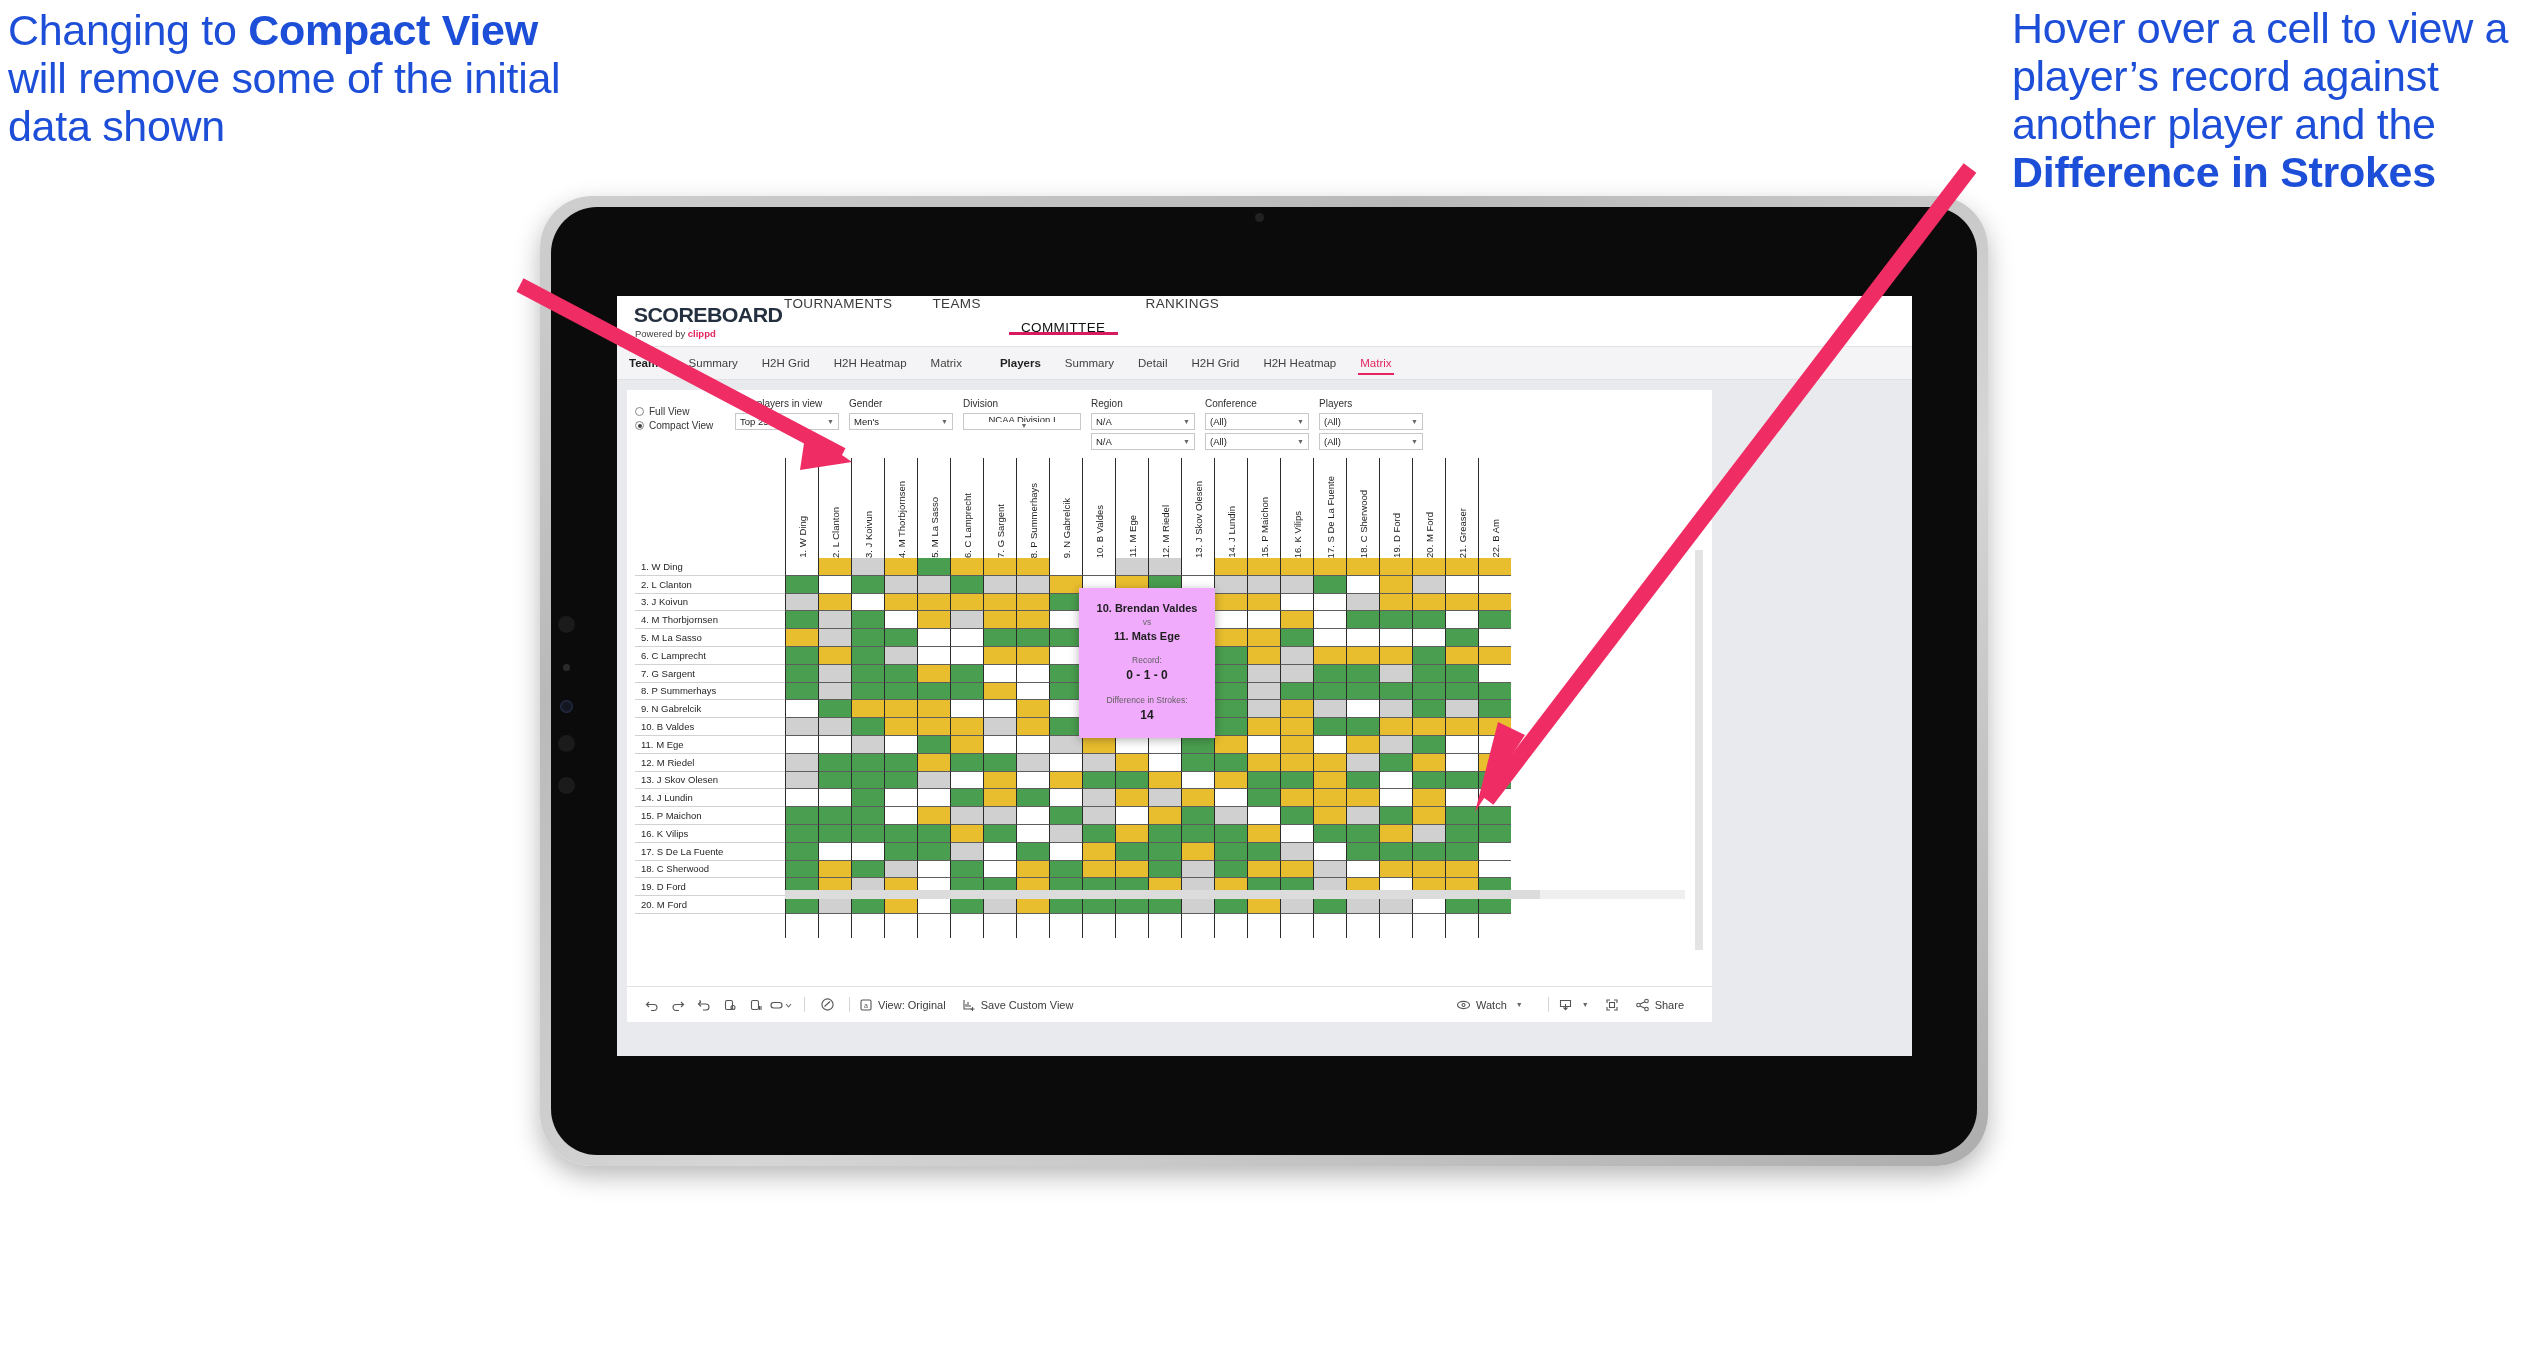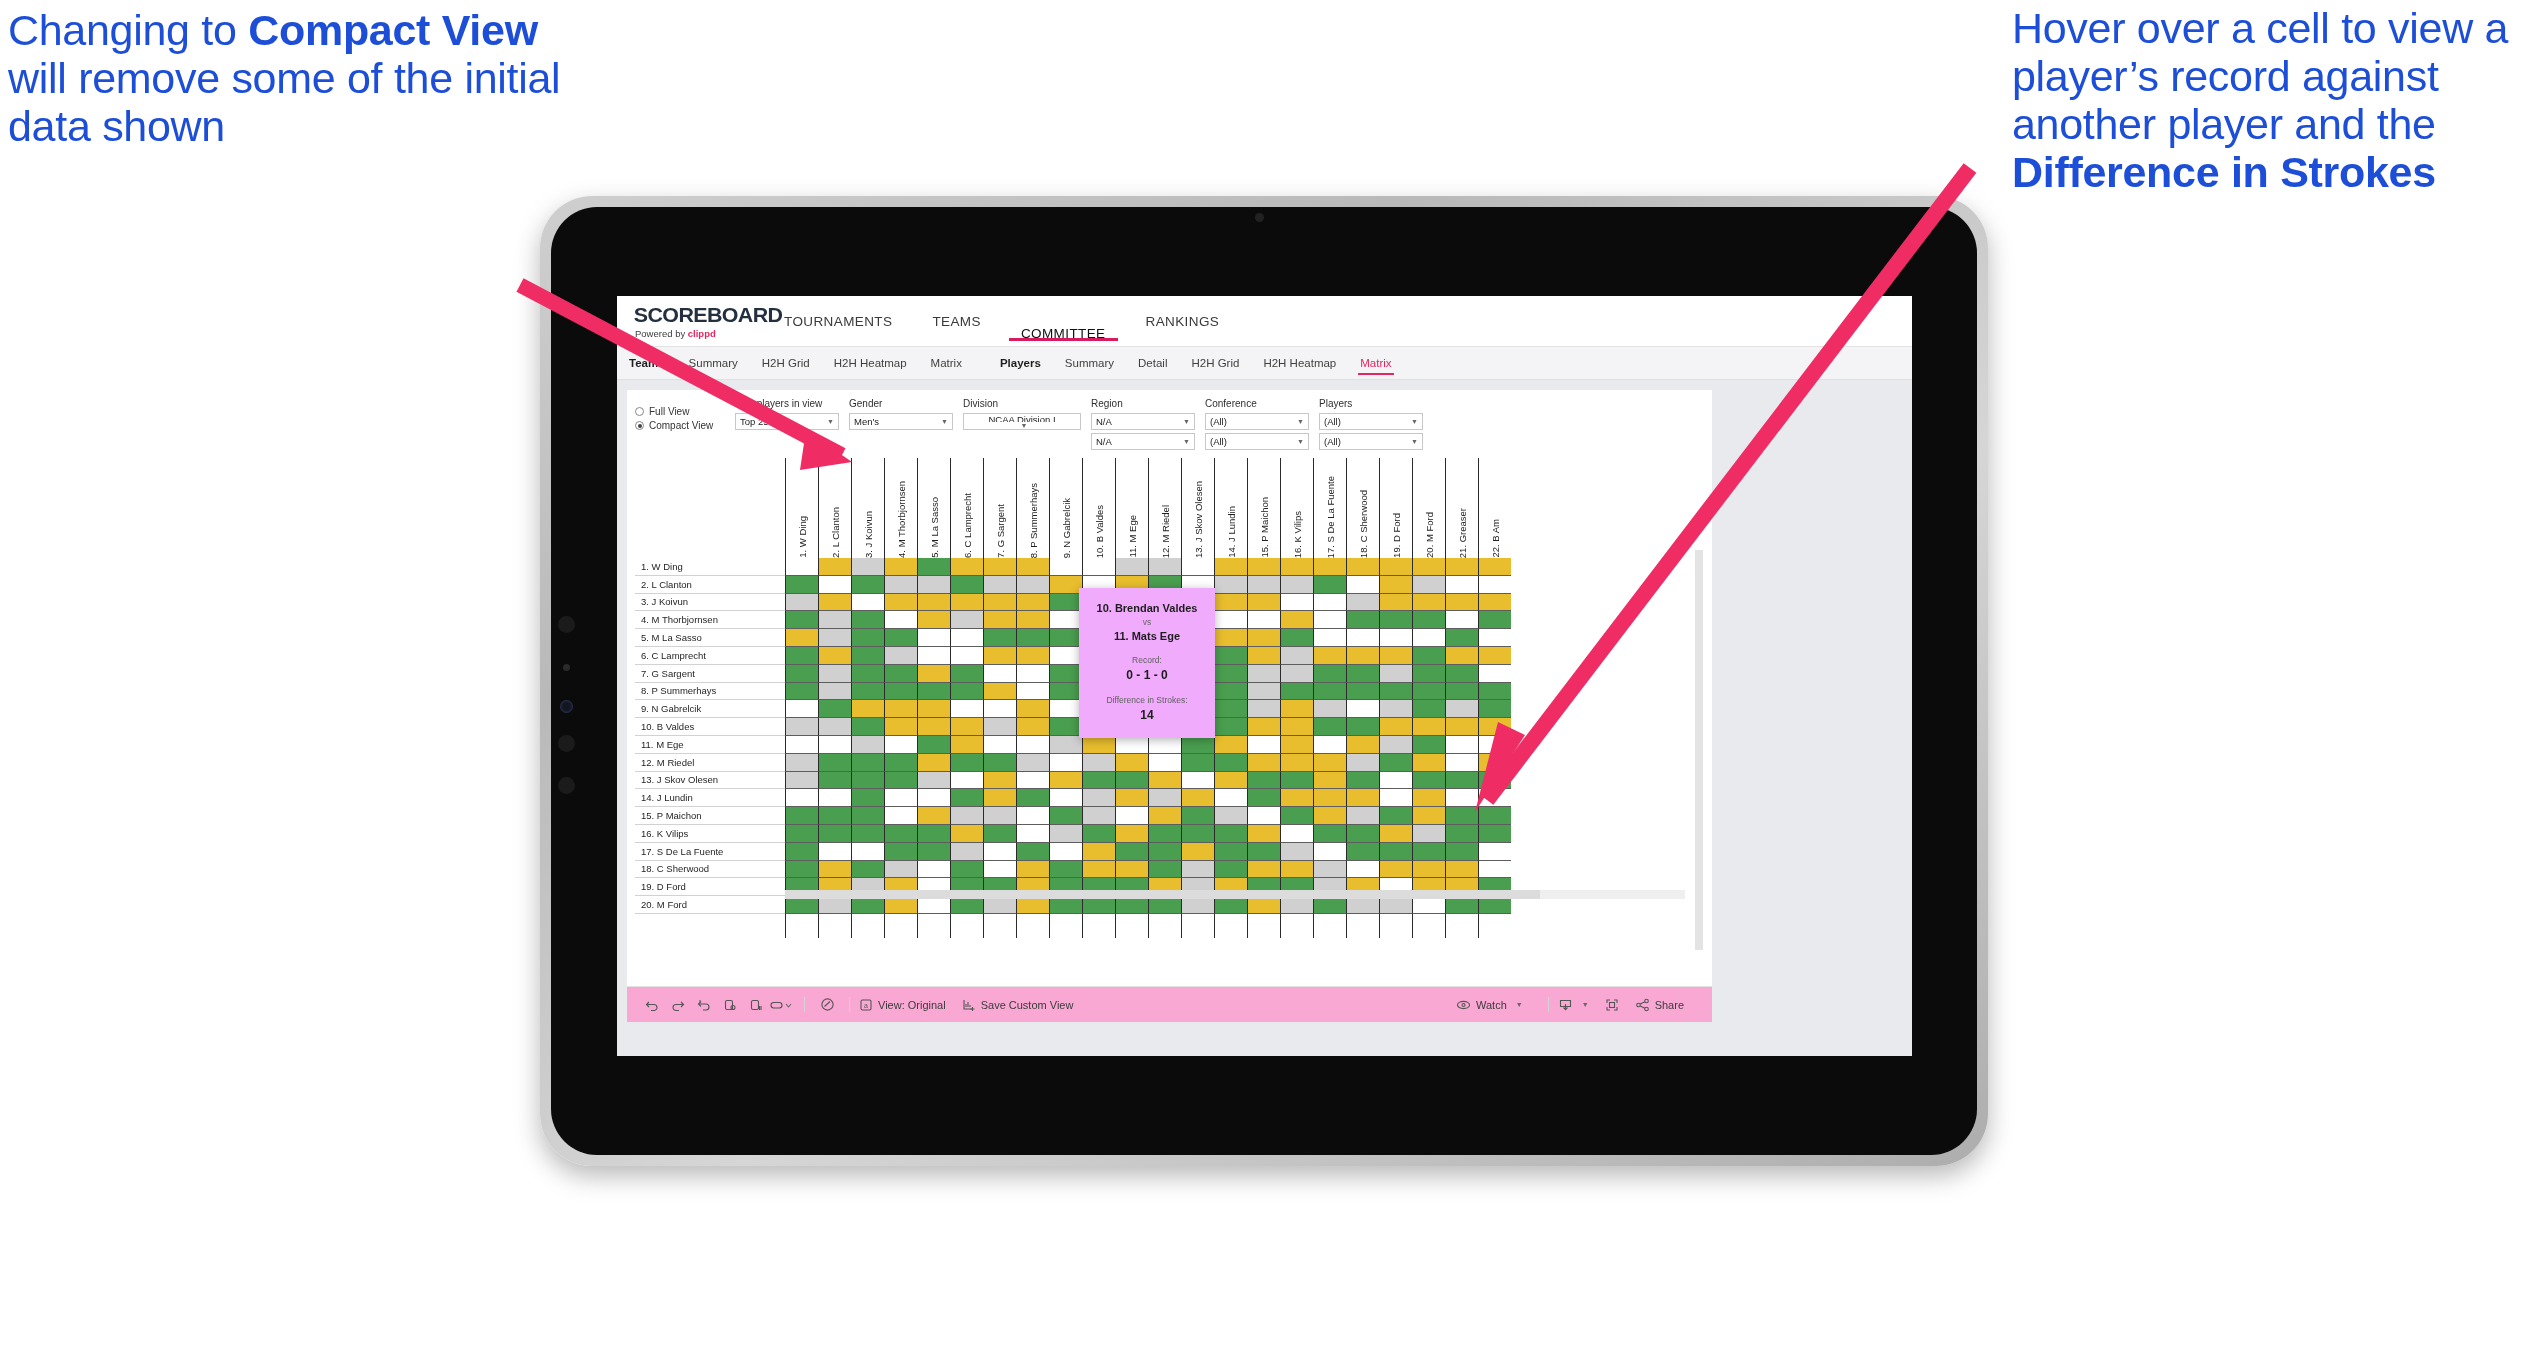--- a/index.html
+++ b/index.html
@@ -42,21 +42,21 @@
     background:#e9eaee;overflow:hidden;font-size:12px;color:#2b2b2b;
   }
   
   #app-header{height:50px;background:#ffffff;display:flex;align-items:stretch;
     border-bottom:1px solid #e3e3e6;}
   #brand{padding:7px 0 0 18px;width:135px;box-sizing:border-box;}
   #brand-title{font-size:21px;font-weight:bold;color:#24303f;letter-spacing:-0.6px;
     font-family:"Liberation Sans", sans-serif;transform:scaleX(1.02);}
   #brand-sub{font-size:9.5px;color:#3d3d3d;margin-top:1px;}
   #brand-sub .pink{color:#e4255e;font-weight:bold;}
-  #main-nav{display:flex;align-items:center;margin-left:12px;}
+  #main-nav{display:flex;align-items:flex-start;margin-left:12px;}
   .nav-tab{display:flex;align-items:center;padding:0 20px;font-size:13.5px;
     color:#3a3a3a;letter-spacing:.4px;position:relative;cursor:pointer;}
   .nav-tab.active{color:#111;margin-top:24px;}
   .nav-tab.active:after{content:"";position:absolute;left:8px;right:8px;bottom:0;
     height:3px;background:#d81b60;}
   
   #sub-nav{height:32px;background:#f4f4f6;display:flex;align-items:center;
     border-bottom:1px solid #e0e0e4;}
   .sub-group{display:flex;align-items:center;}
   .sub-tab{font-size:11.5px;padding:0 12px;color:#3f3f3f;position:relative;
@@ -113,21 +113,21 @@
   #tooltip{position:absolute;left:452px;top:198px;width:120px;background:#f0abfc;
     box-shadow:0 2px 9px rgba(0,0,0,.30);padding:14px 8px 16px;text-align:center;
     z-index:20;}
   .tt-name{font-size:11px;font-weight:bold;color:#1d1d1d;}
   .tt-vs{font-size:8.5px;color:#6a6a6a;margin:3px 0;}
   .tt-gap{height:13px;}
   .tt-lab{font-size:8.5px;color:#5e5e5e;}
   .tt-val{font-size:12px;font-weight:bold;color:#1d1d1d;margin-top:3px;}
   
   #bottombar{position:absolute;left:10px;top:606px;width:1085px;height:36px;
-    background:#f9a8d4;border-top:1px solid #e2e2e2;display:flex;align-items:center;
+    background:#ffffff;border-top:1px solid #e2e2e2;display:flex;align-items:center;
     padding:0 12px;box-sizing:border-box;font-size:11px;color:#444;}
   .tb-ic{width:26px;display:flex;align-items:center;justify-content:center;cursor:pointer;}
   .tb-sep{width:1px;height:15px;background:#d5d5d5;margin:0 9px;}
   .tb-item{display:flex;align-items:center;gap:5px;margin-right:16px;cursor:pointer;}
   .tb-item span.lbl{font-size:11px;color:#3b3b3b;}
   .spacer{flex:1;}
   svg{display:block;}
 </style>
 </head>
 <body>

